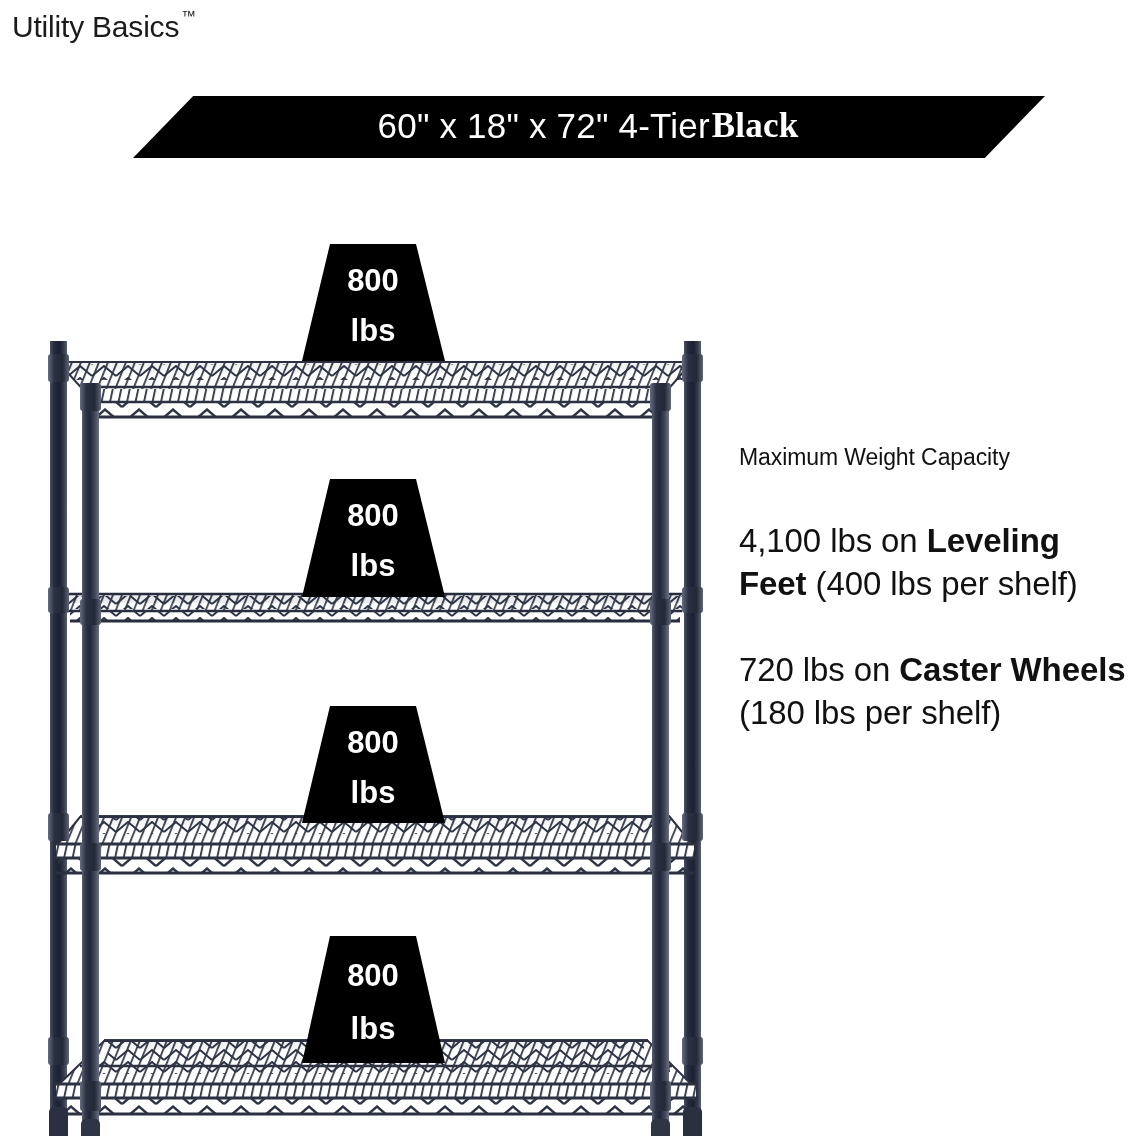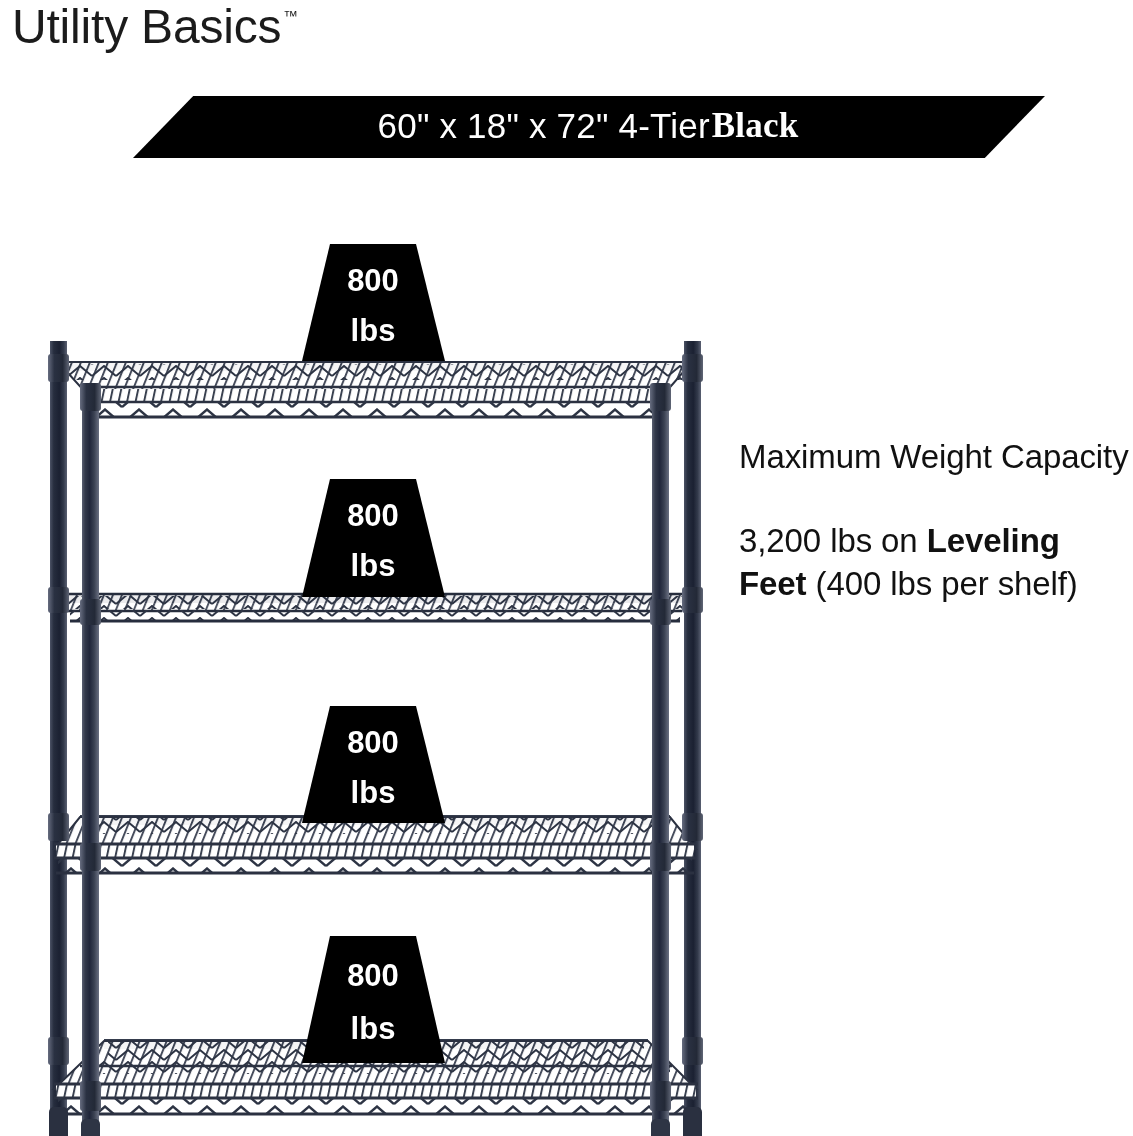--- a/index.html
+++ b/index.html
@@ -20,21 +20,21 @@
 
   
   #brand {
     position: absolute;
     left: 12px;
     top: 2px;
     display: flex;
     align-items: flex-start;
   }
   #brand .brand-name {
-    font-size: 48px;
+    font-size: 30px;
     line-height: 50px;
     font-weight: 400;
     letter-spacing: -0.2px;
     color: #1b1b1b;
     white-space: nowrap;
   }
   #brand .brand-tm {
     font-size: 15px;
     line-height: 20px;
     margin-top: 4px;
@@ -78,21 +78,21 @@
   }
 
   
   #copy {
     position: absolute;
     left: 739px;
     top: 437px;
     width: 394px;
   }
   #copy .copy-heading {
-    font-size: 33px;
+    font-size: 23px;
     line-height: 40px;
     font-weight: 400;
     color: #111111;
     margin: 0 0 42px 0;
     letter-spacing: -0.1px;
   }
   #copy .copy-para {
     font-size: 33px;
     line-height: 43px;
     font-weight: 400;
@@ -302,16 +302,19 @@
     <text class="badge-text badge-amount" x="353" y="765">800</text>
     <text class="badge-text badge-unit" x="353" y="818">lbs</text>
   </g>
 </svg>
 </div>
 
 <div id="copy">
   <p class="copy-heading">Maximum Weight Capacity</p>
 
   <p class="copy-para">
-    <span>3,200 lbs on </span><span class="bold">Leveling Feet</span><span> (400 lbs per shelf)</span>
+    <span>4,100 lbs on </span><span class="bold">Leveling Feet</span><span> (400 lbs per shelf)</span>
   </p>
 
+  <p class="copy-para">
+    <span>720 lbs on </span><span class="bold">Caster Wheels</span><span> (180 lbs per shelf)</span>
+  </p>
 </div>
 
 </body></html>

